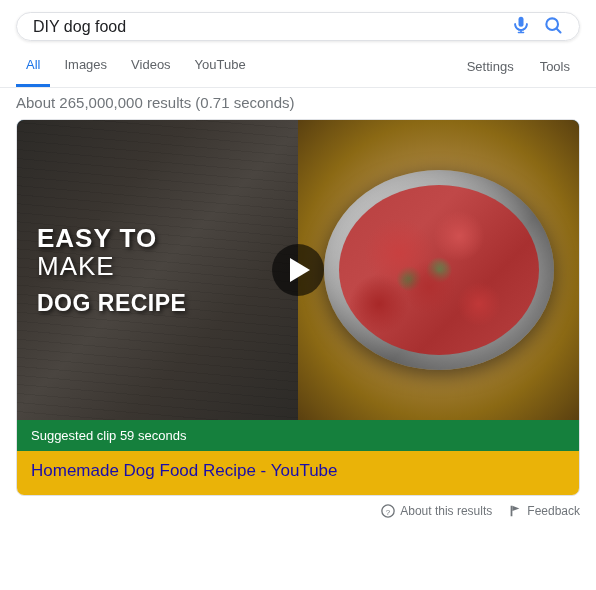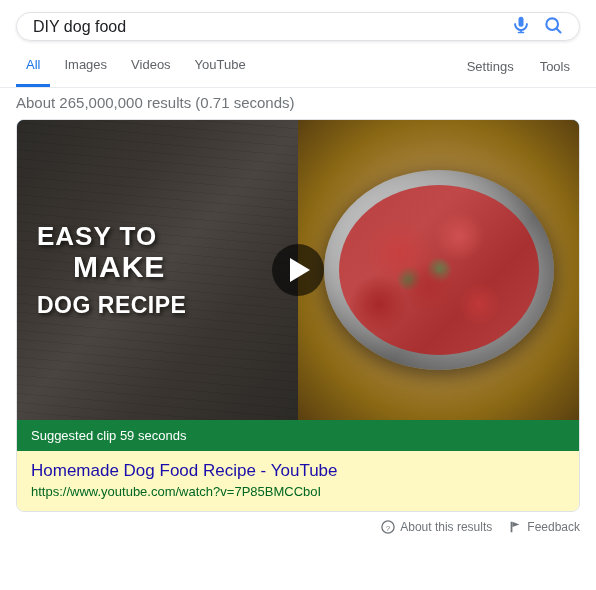--- a/index.html
+++ b/index.html
@@ -172,28 +172,27 @@
     }
     .video-text-line1 {
       font-size: 26px;
       font-weight: 900;
       color: #fff;
       text-shadow: 2px 2px 4px rgba(0,0,0,0.7);
       line-height: 1.1;
       letter-spacing: 1px;
     }
     .video-text-line2 {
-      font-size: 30px;
-      font-weight: 700;
+      font-size: 26px;
+      font-weight: 400;
       color: #fff;
       text-shadow: 2px 2px 4px rgba(0,0,0,0.7);
       line-height: 1.1;
       letter-spacing: 1px;
       margin-bottom: 10px;
-      margin-left: 36px;
     }
     .video-text-line3 {
       font-size: 22px;
       font-weight: 900;
       color: #fff;
       text-shadow: 2px 2px 4px rgba(0,0,0,0.7);
       line-height: 1.1;
       letter-spacing: 0.5px;
     }
     .video-text-line4 {
@@ -234,21 +233,21 @@
       background: #15803d;
       color: #fff;
       font-size: 13px;
       padding: 8px 14px;
       font-weight: 500;
     }
 
     
     .result-info {
       padding: 10px 14px 12px 14px;
-      background: #fef9c3;
+      background: #eab308;
     }
     .result-title {
       font-size: 17px;
       color: #1a0dab;
       text-decoration: none;
       cursor: pointer;
       display: block;
       margin-bottom: 2px;
     }
     .result-url {
@@ -340,21 +339,20 @@
 
     <div class="play-button">
       <div class="play-triangle"></div>
     </div>
   </div>
 
   <div class="suggested-clip-bar">Suggested clip 59 seconds</div>
 
   <div class="result-info">
     <a class="result-title">Homemade Dog Food Recipe - YouTube</a>
-    <span class="result-url">https://www.youtube.com/watch?v=7P85BMCCboI</span>
   </div>
 </div>
 
 <div class="footer-row">
   <div class="footer-item">
     <svg class="footer-icon" viewBox="0 0 16 16">
       <circle cx="8" cy="8" r="7" fill="none" stroke="#70757a" stroke-width="1.5"></circle>
       <text x="8" y="12" text-anchor="middle" font-size="9" fill="#70757a" font-family="Arial">?</text>
     </svg>
     <span>About this results</span>

